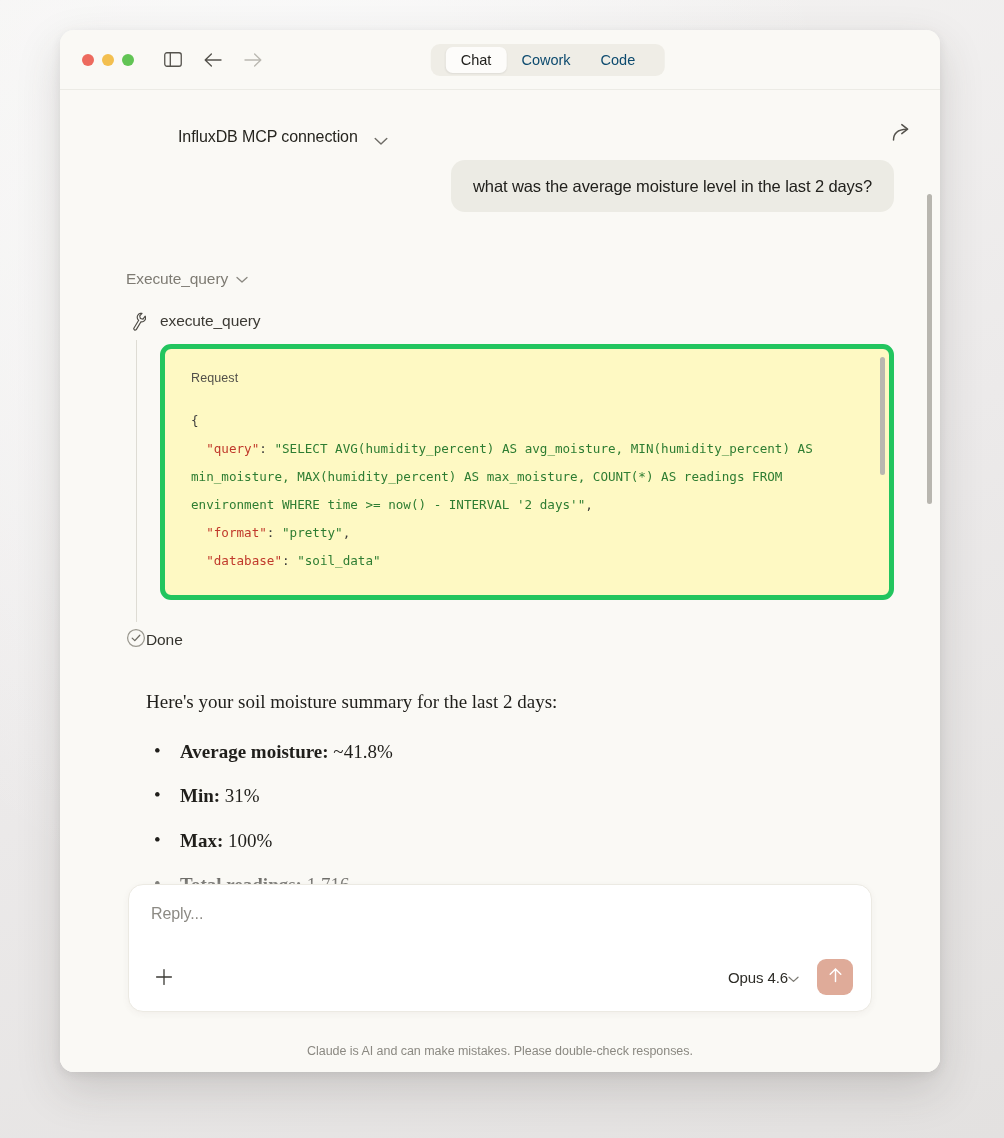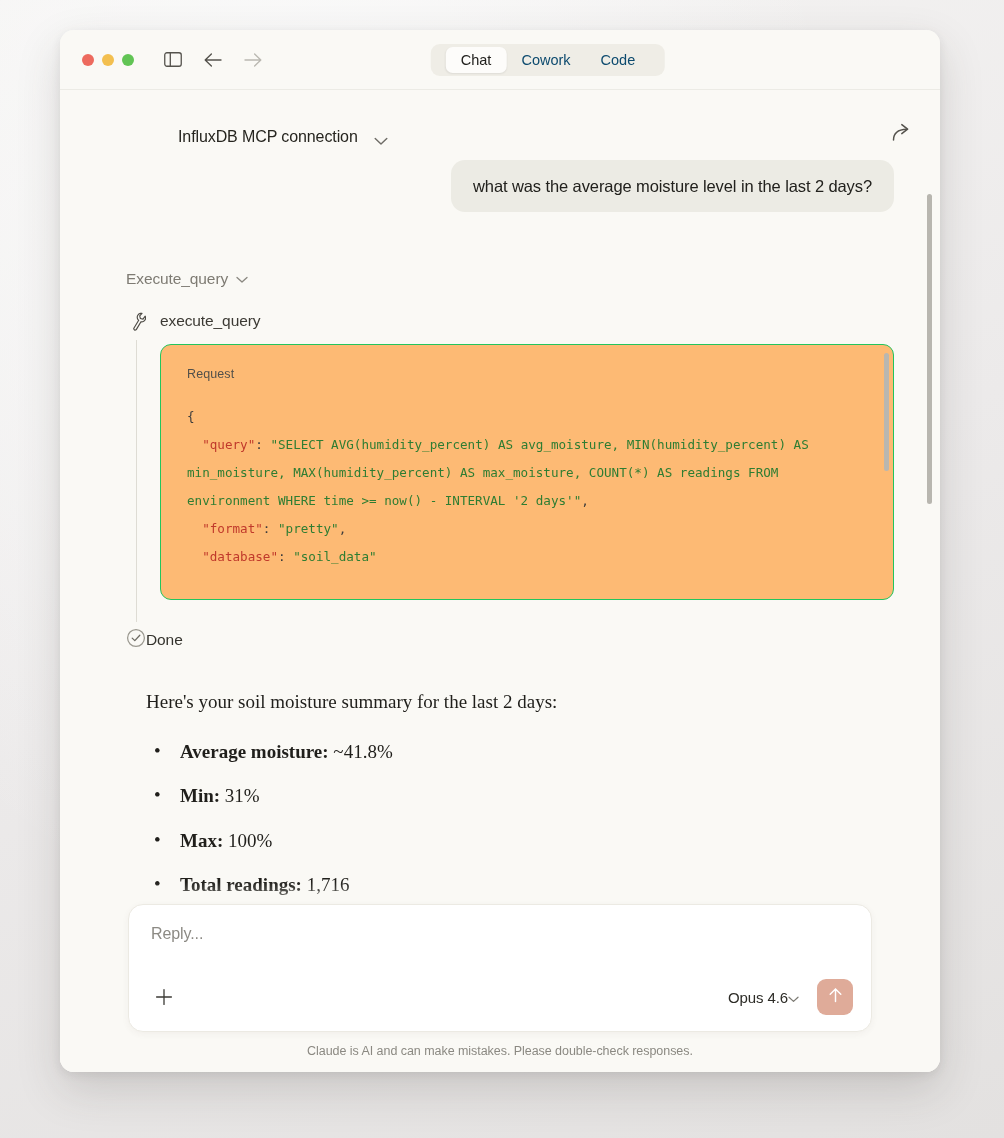--- a/index.html
+++ b/index.html
@@ -207,22 +207,22 @@
     left: 10px;
     top: 30px;
     bottom: -22px;
     width: 1px;
     background: #dedcd4;
   }
 
   
   .code-card {
     margin-left: 34px;
-    background: #fdba74;
-    border: 1px solid #22c55e;
+    background: #fef9c3;
+    border: 5px solid #22c55e;
     border-radius: 11px;
     height: 256px;
     position: relative;
     overflow: hidden;
   }
   .code-inner {
     padding: 22px 26px 0 26px;
     height: 100%;
     overflow: hidden;
   }
@@ -364,20 +364,21 @@
     justify-content: center;
     cursor: pointer;
   }
 
   .disclaimer {
     text-align: center;
     font-size: 12.5px;
     color: #8b8982;
     padding: 12px 0 14px 0;
     letter-spacing: -0.05px;
+    margin-top: 20px;
   }
 </style>
 </head>
 <body>
 
 <div class="desktop-bg"></div>
 
 <div class="app-window">
 
   <div class="titlebar">

